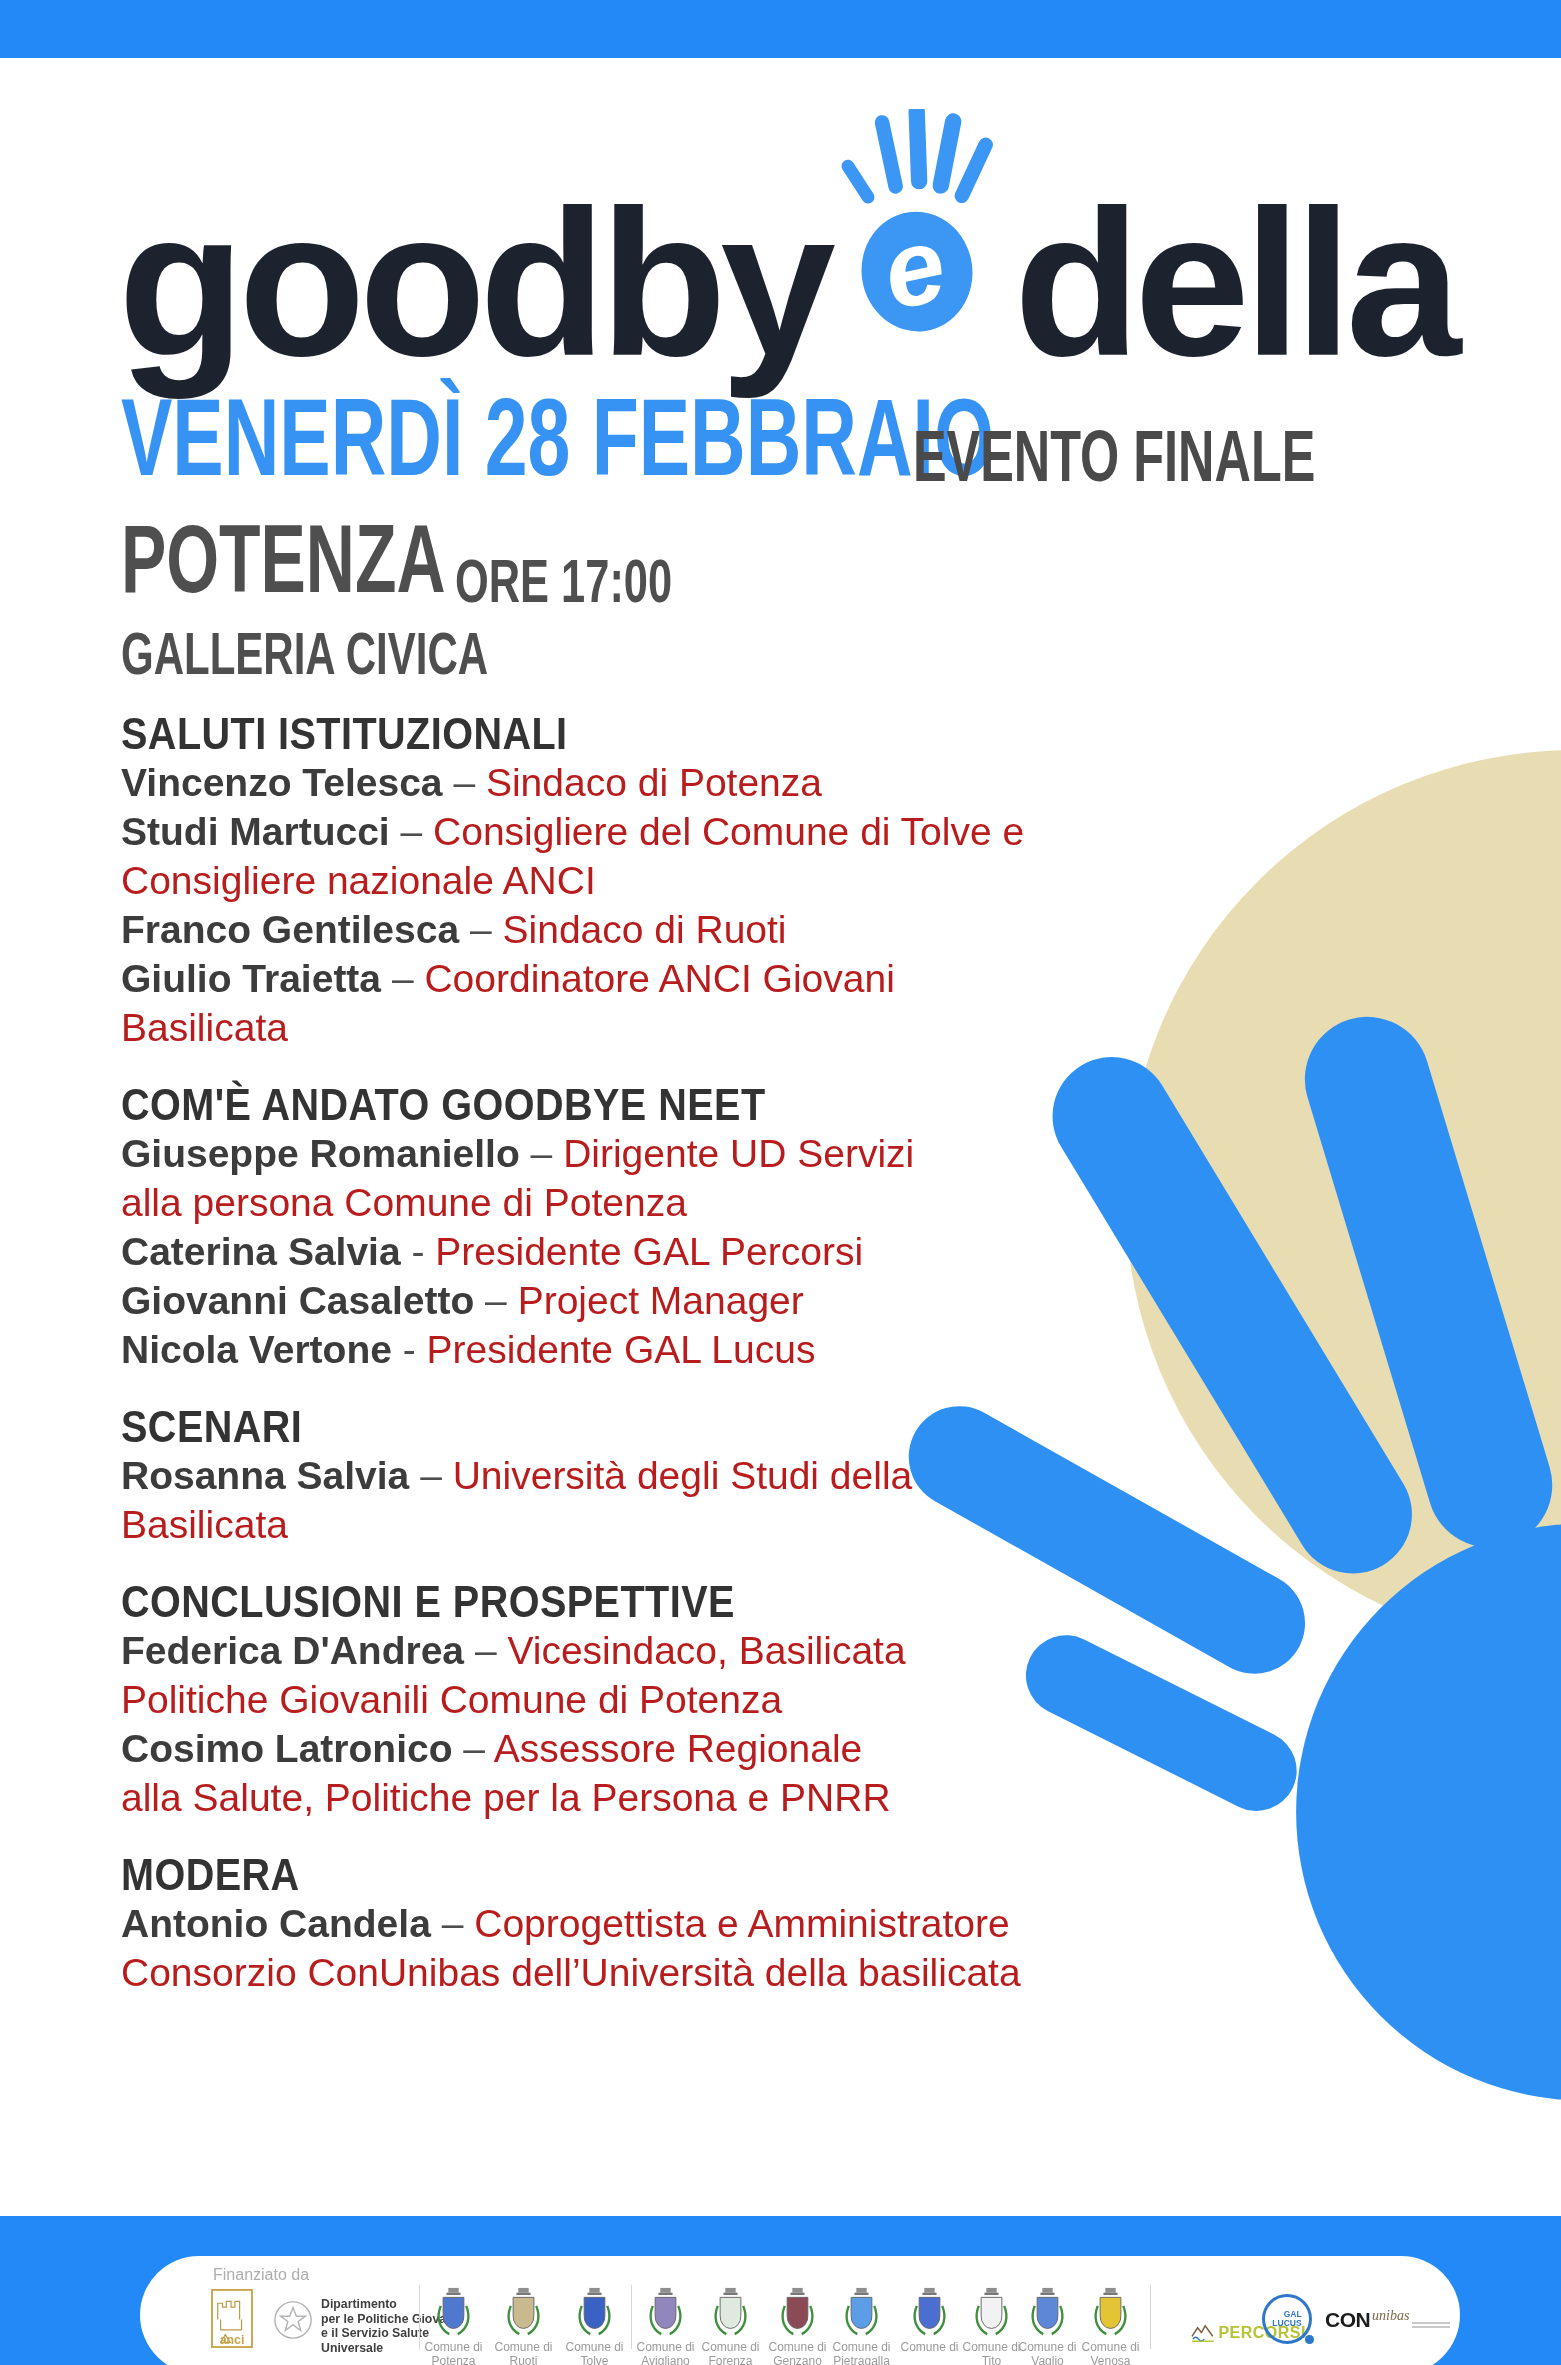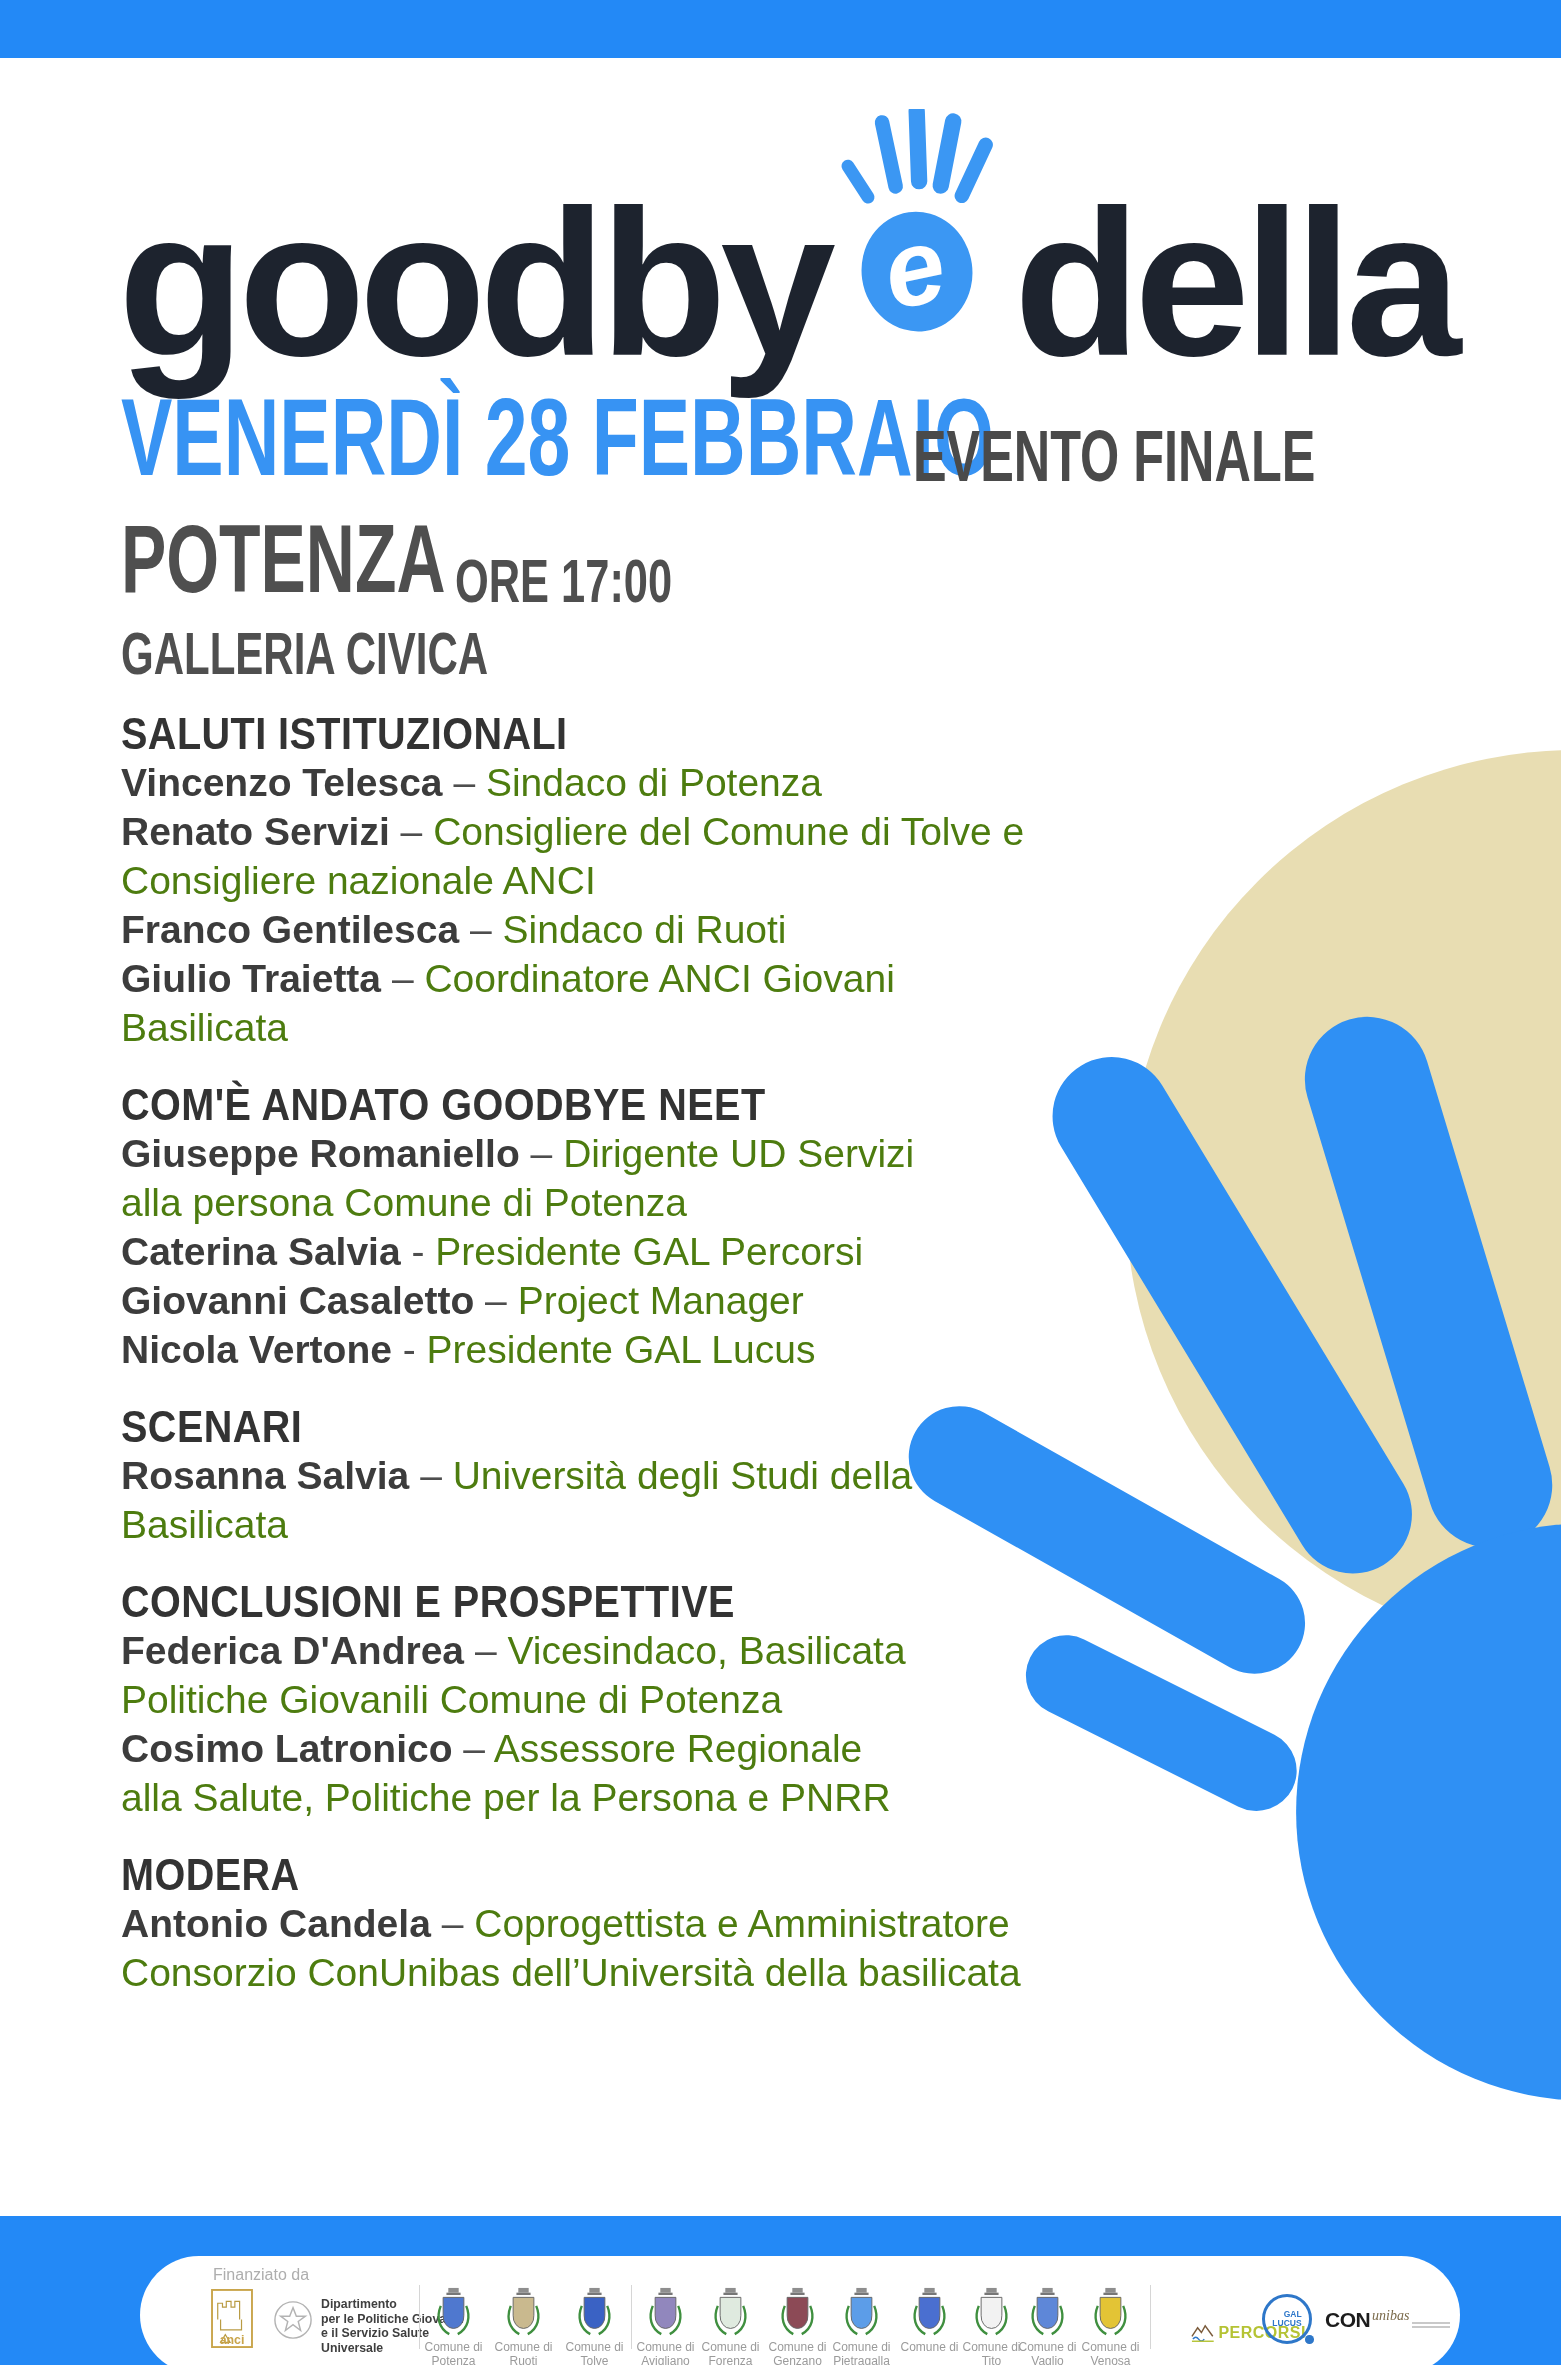--- a/index.html
+++ b/index.html
@@ -22,21 +22,21 @@
   .time{left:455px;top:550px;font-size:62px;color:#4f4f4f;}
   .venue{left:121px;top:624px;font-size:60px;color:#4f4f4f;}
 
   
   .sections{position:absolute;left:121px;top:709px;width:1159px;z-index:2;
             font-size:39px;line-height:49px;color:#4e4e4e;}
   .sec + .sec{margin-top:28px;}
   .sec-h{font-size:45px;font-weight:700;color:#333333;line-height:49px;
          transform:scaleX(0.88);transform-origin:0 50%;letter-spacing:0.5px;white-space:nowrap;}
   .line b{color:#3c3c3c;font-weight:700;}
-  .line .role{color:#4d7c0f;white-space:pre-line;}
+  .line .role{color:#b91c1c;white-space:pre-line;}
 
   
   .footer{position:absolute;left:0;top:2216px;width:1561px;height:197px;background:#2389f6;z-index:3;}
   .pill{position:absolute;left:140px;top:40px;width:1320px;height:118px;background:#ffffff;
         border-radius:59px;}
   .fin{position:absolute;left:73px;top:10.4px;font-size:16px;color:#aeaeae;}
   .anci{position:absolute;left:71px;top:33px;}
   .emblem{position:absolute;left:133px;top:44px;}
   .dept{position:absolute;left:181px;top:41px;width:161px;font-size:12.3px;line-height:14.7px;
         font-weight:700;color:#3f3f3f;}
@@ -97,21 +97,21 @@
   <div class="disp date-main">VENERDÌ 28 FEBBRAIO</div>
   <div class="disp date-side">EVENTO FINALE</div>
   <div class="disp city">POTENZA</div>
   <div class="disp time">ORE 17:00</div>
   <div class="disp venue">GALLERIA CIVICA</div>
 
   <main class="sections" id="sections">
       <section class="sec">
         <div class="sec-h">SALUTI ISTITUZIONALI</div>
         <div class="line"><b>Vincenzo Telesca</b><span> – </span><span class="role">Sindaco di Potenza</span></div>
-        <div class="line"><b>Renato Servizi</b><span> – </span><span class="role">Consigliere del Comune di Tolve e
+        <div class="line"><b>Studi Martucci</b><span> – </span><span class="role">Consigliere del Comune di Tolve e
 Consigliere nazionale ANCI</span></div>
         <div class="line"><b>Franco Gentilesca</b><span> – </span><span class="role">Sindaco di Ruoti</span></div>
         <div class="line"><b>Giulio Traietta</b><span> – </span><span class="role">Coordinatore ANCI Giovani
 Basilicata</span></div>
       </section>
       <section class="sec">
         <div class="sec-h">COM'È ANDATO GOODBYE NEET</div>
         <div class="line"><b>Giuseppe Romaniello</b><span> – </span><span class="role">Dirigente UD Servizi
 alla persona Comune di Potenza</span></div>
         <div class="line"><b>Caterina Salvia</b><span> - </span><span class="role">Presidente GAL Percorsi</span></div>

